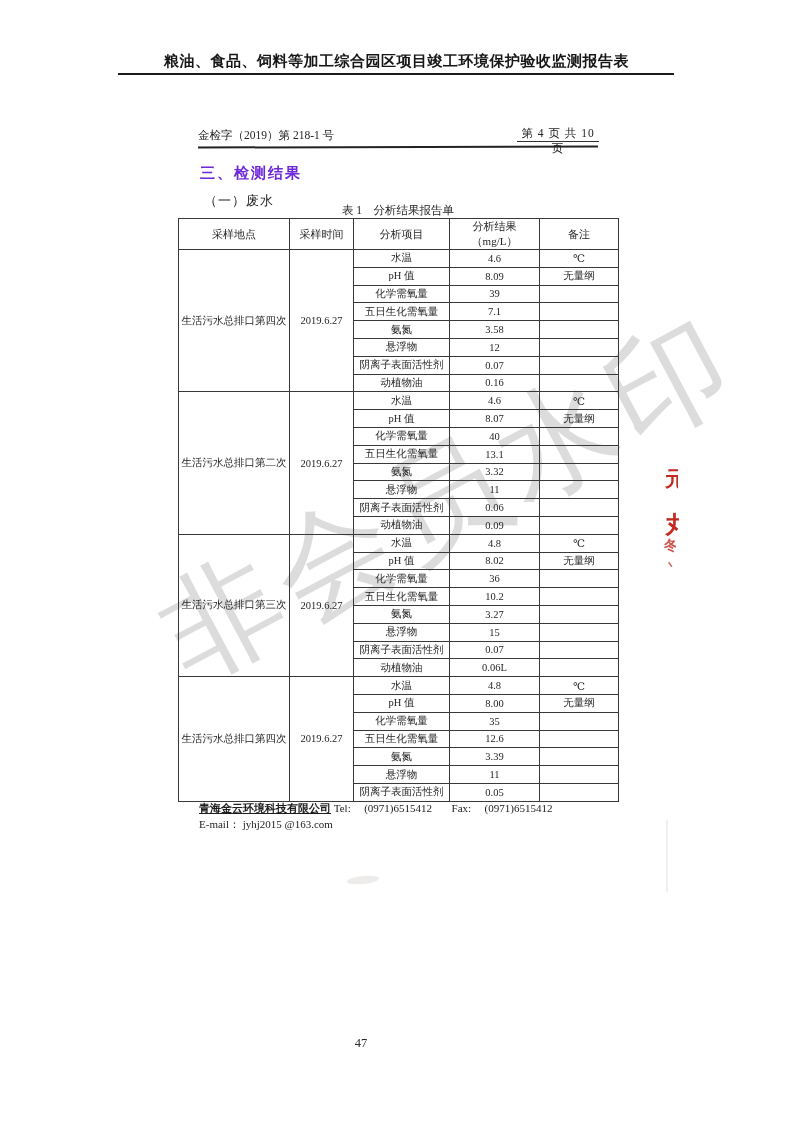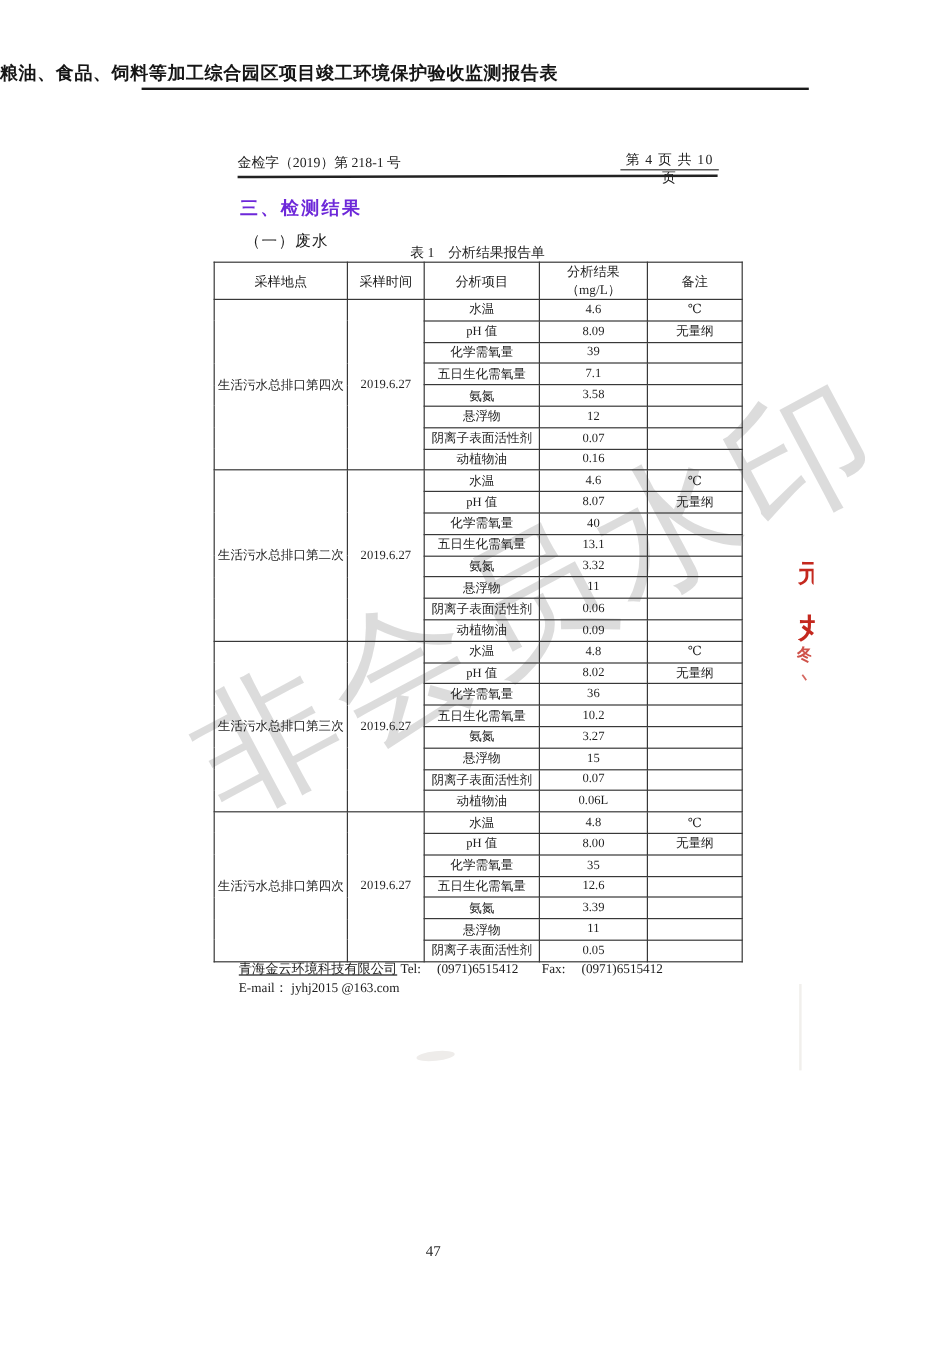--- a/index.html
+++ b/index.html
@@ -1,38 +1,38 @@
 <!DOCTYPE html>
 <html><head>
 <meta charset="utf-8">
 <style>
   * { margin:0; padding:0; box-sizing:border-box; }
   html,body { width:793px; height:1122px; }
   body { background:#ffffff; position:relative; font-family:"Liberation Serif","DejaVu Serif",serif; color:#1f1f1f; }
   .page { position:absolute; left:0; top:0; width:793px; height:1122px; background:#ffffff; overflow:hidden; }
 
-  .doc-title { position:absolute; top:52px; left:0; width:793px; text-align:left; font-size:15px; font-weight:bold; letter-spacing:.5px; color:#161616; }
+  .doc-title { position:absolute; top:52px; left:0; width:793px; text-align:center; font-size:15px; font-weight:bold; letter-spacing:.5px; color:#161616; }
   .title-rule { position:absolute; left:118px; top:73px; width:556px; height:2px; background:#1a1a1a; }
 
   .ref-no { position:absolute; left:198px; top:128px; font-size:11.5px; color:#222; }
   .page-info { position:absolute; left:516px; top:126px; width:84px; text-align:center; font-size:11.5px; letter-spacing:1px; color:#222; }
   .pageinfo-underline { position:absolute; left:517px; top:141px; width:82px; height:1px; background:#333; }
   .ref-rule { position:absolute; left:198px; top:146px; width:400px; height:2px; background:#222; transform:rotate(-.15deg); }
 
   .section-heading { position:absolute; left:200px; top:164px; font-size:15px; font-weight:bold; letter-spacing:2px; color:#6d28d9; }
   .sub-heading { position:absolute; left:204px; top:192px; font-size:13px; font-weight:normal; letter-spacing:1px; color:#1a1a1a; }
   .table-caption { position:absolute; left:178px; top:203px; width:440px; text-align:center; font-size:11.5px; color:#222; }
 
   table.results { position:absolute; left:178px; top:218px; width:440px; border-collapse:collapse; table-layout:fixed; background:transparent; }
   .results th, .results td { border:1px solid #383838; font-size:10.5px; text-align:center; vertical-align:middle; padding:0 2px; color:#1f1f1f; font-weight:normal; overflow:hidden; }
   .results thead th { height:30px; font-size:11px; }
   .results tbody td { height:17.8px; }
 
   .footer { position:absolute; left:199px; top:800px; font-size:11px; color:#1c1c1c; line-height:16px; }
-  .company { font-weight:normal; text-decoration:underline; }
+  .company { font-weight:bold; text-decoration:underline; }
   .footer .gap { display:inline-block; width:14px; }
   .footer .gap-sm { display:inline-block; width:8px; }
 
   .page-number { position:absolute; top:1036px; left:0; width:722px; text-align:center; font-size:12.5px; color:#2a2a2a; }
 
   .watermark { position:absolute; left:170px; top:585px; font-size:118px; line-height:120px; letter-spacing:8px; white-space:nowrap; color:rgba(110,110,110,.24); transform:rotate(-28deg); transform-origin:0 50%; pointer-events:none; font-family:"Liberation Sans","DejaVu Sans",sans-serif; }
 
   .stamp-frag { position:absolute; overflow:hidden; color:#c4281e; font-weight:bold; font-family:"Liberation Sans","DejaVu Sans",sans-serif; }
   .frag-1 { left:665px; top:468px; width:13px; height:22px; font-size:21px; line-height:22px; }
   .frag-2 { left:665px; top:512px; width:14px; height:26px; font-size:24px; line-height:26px; }

